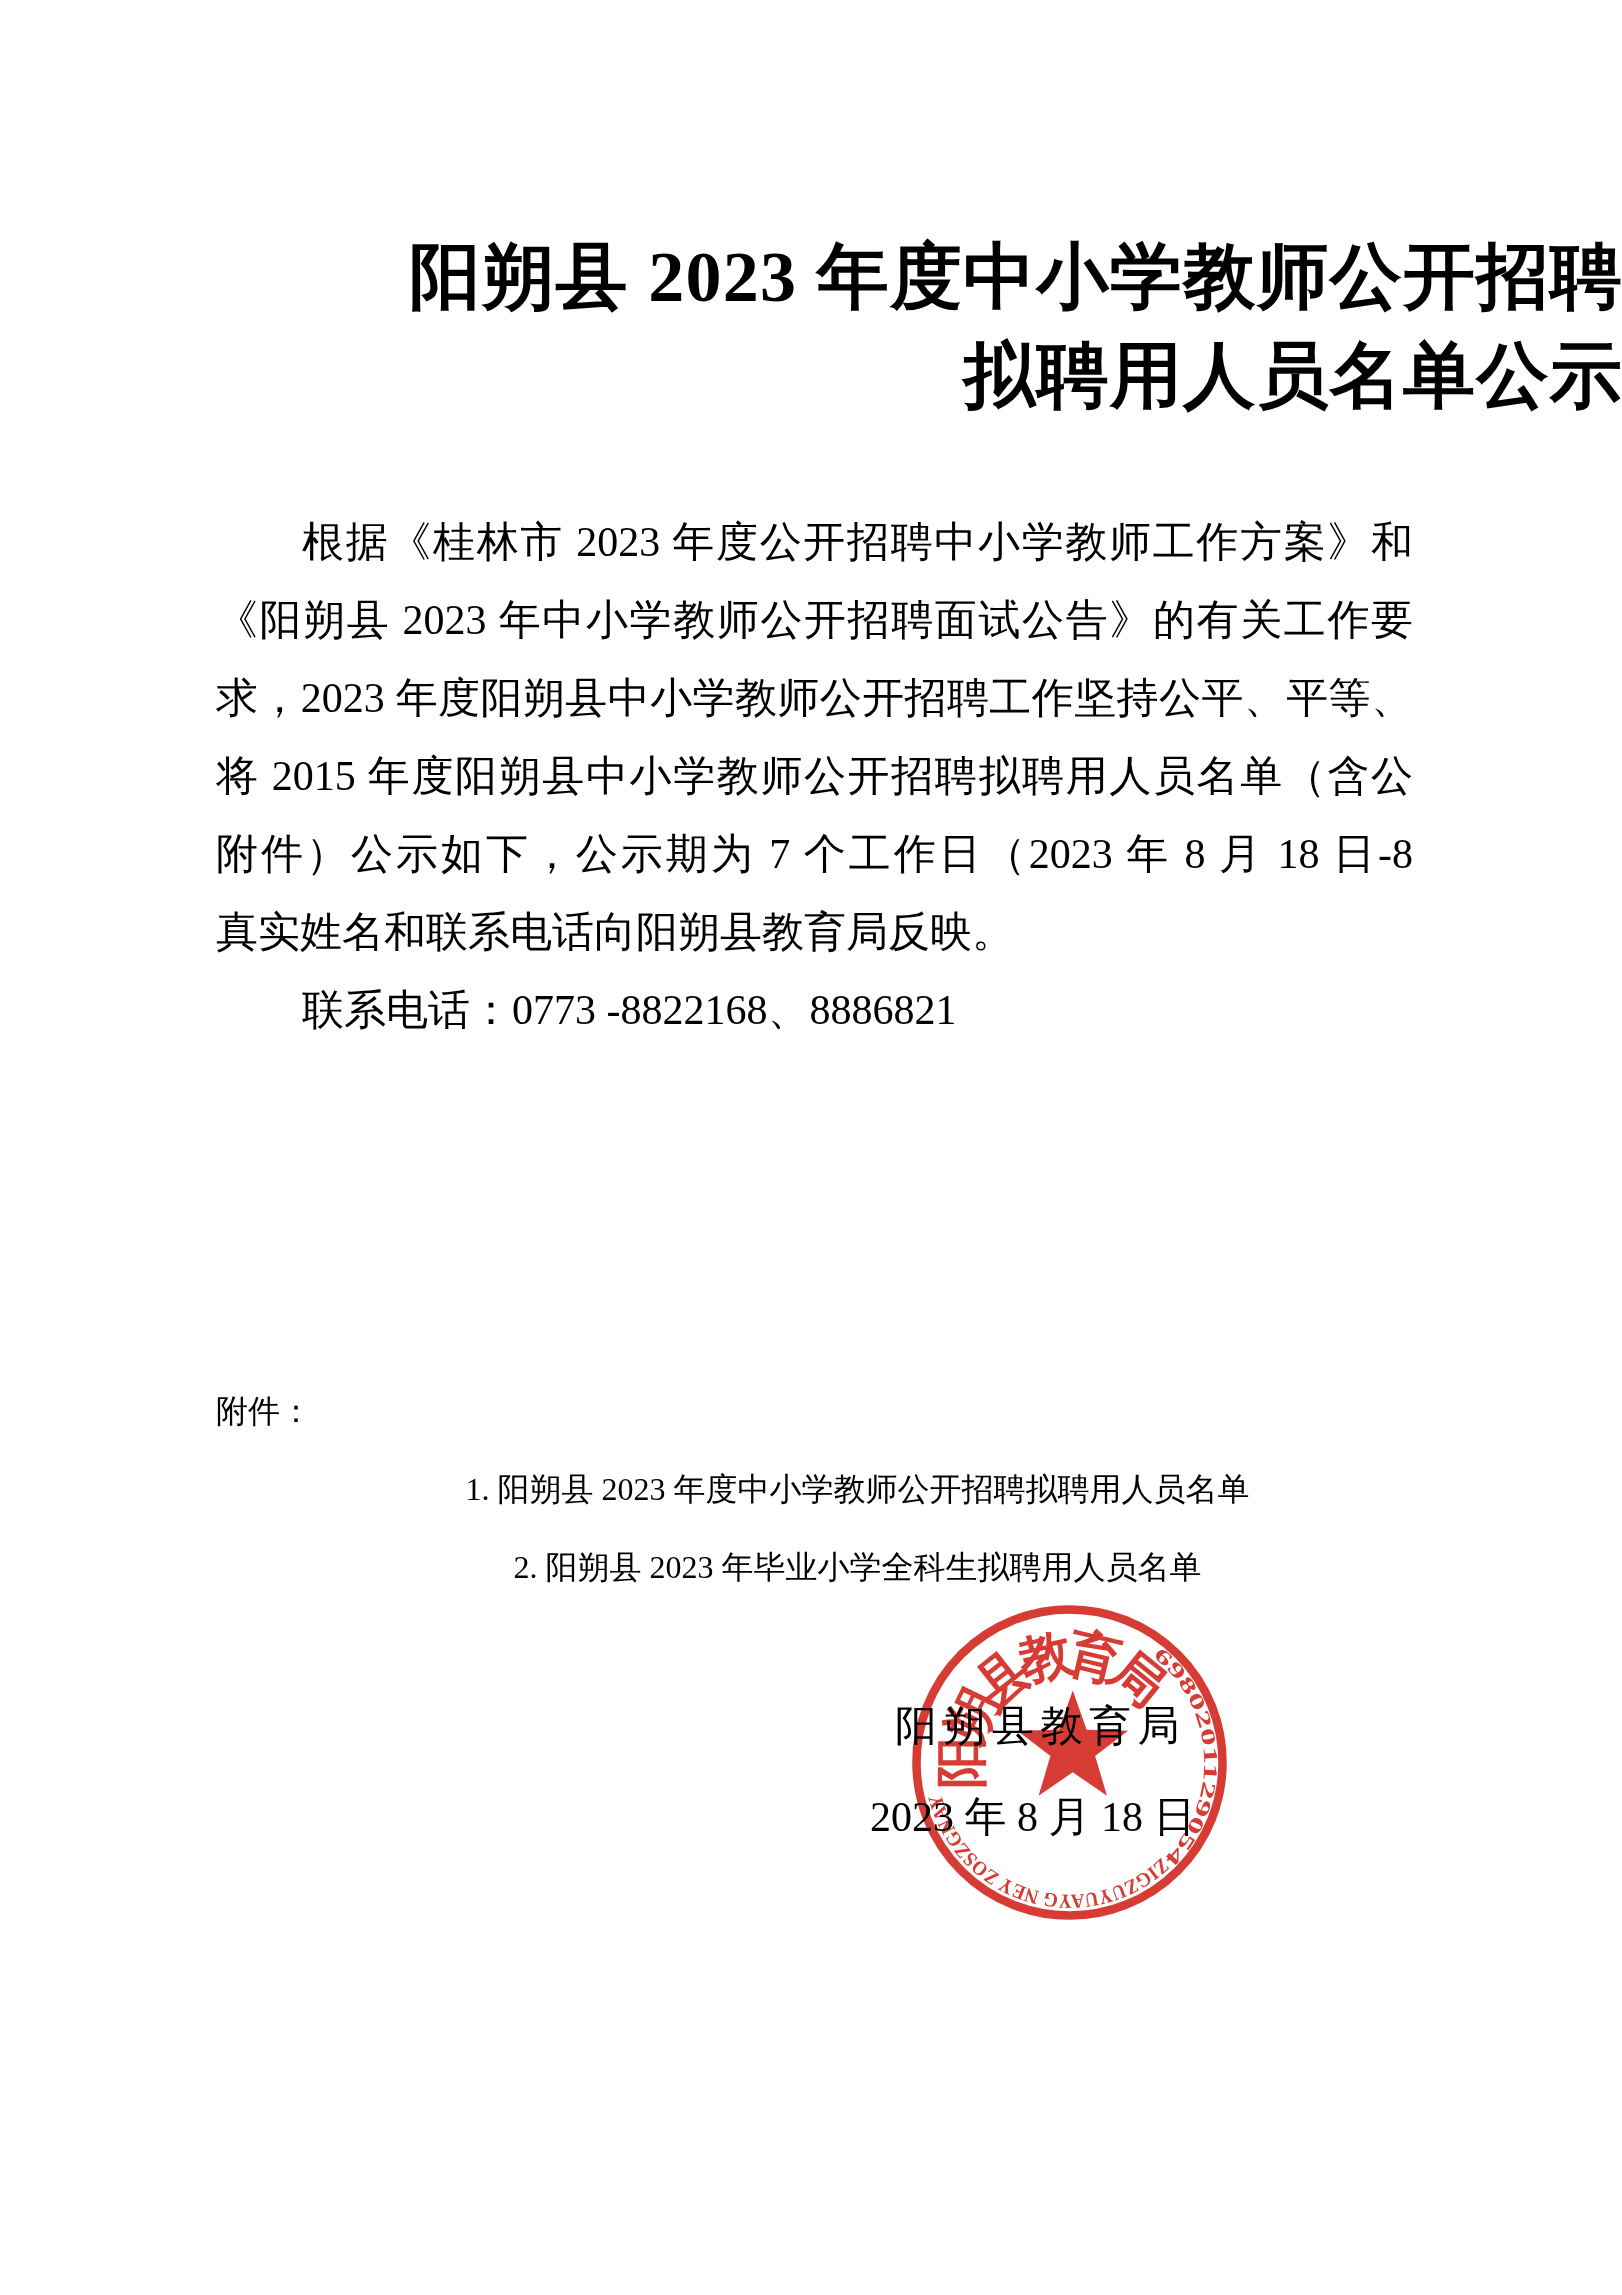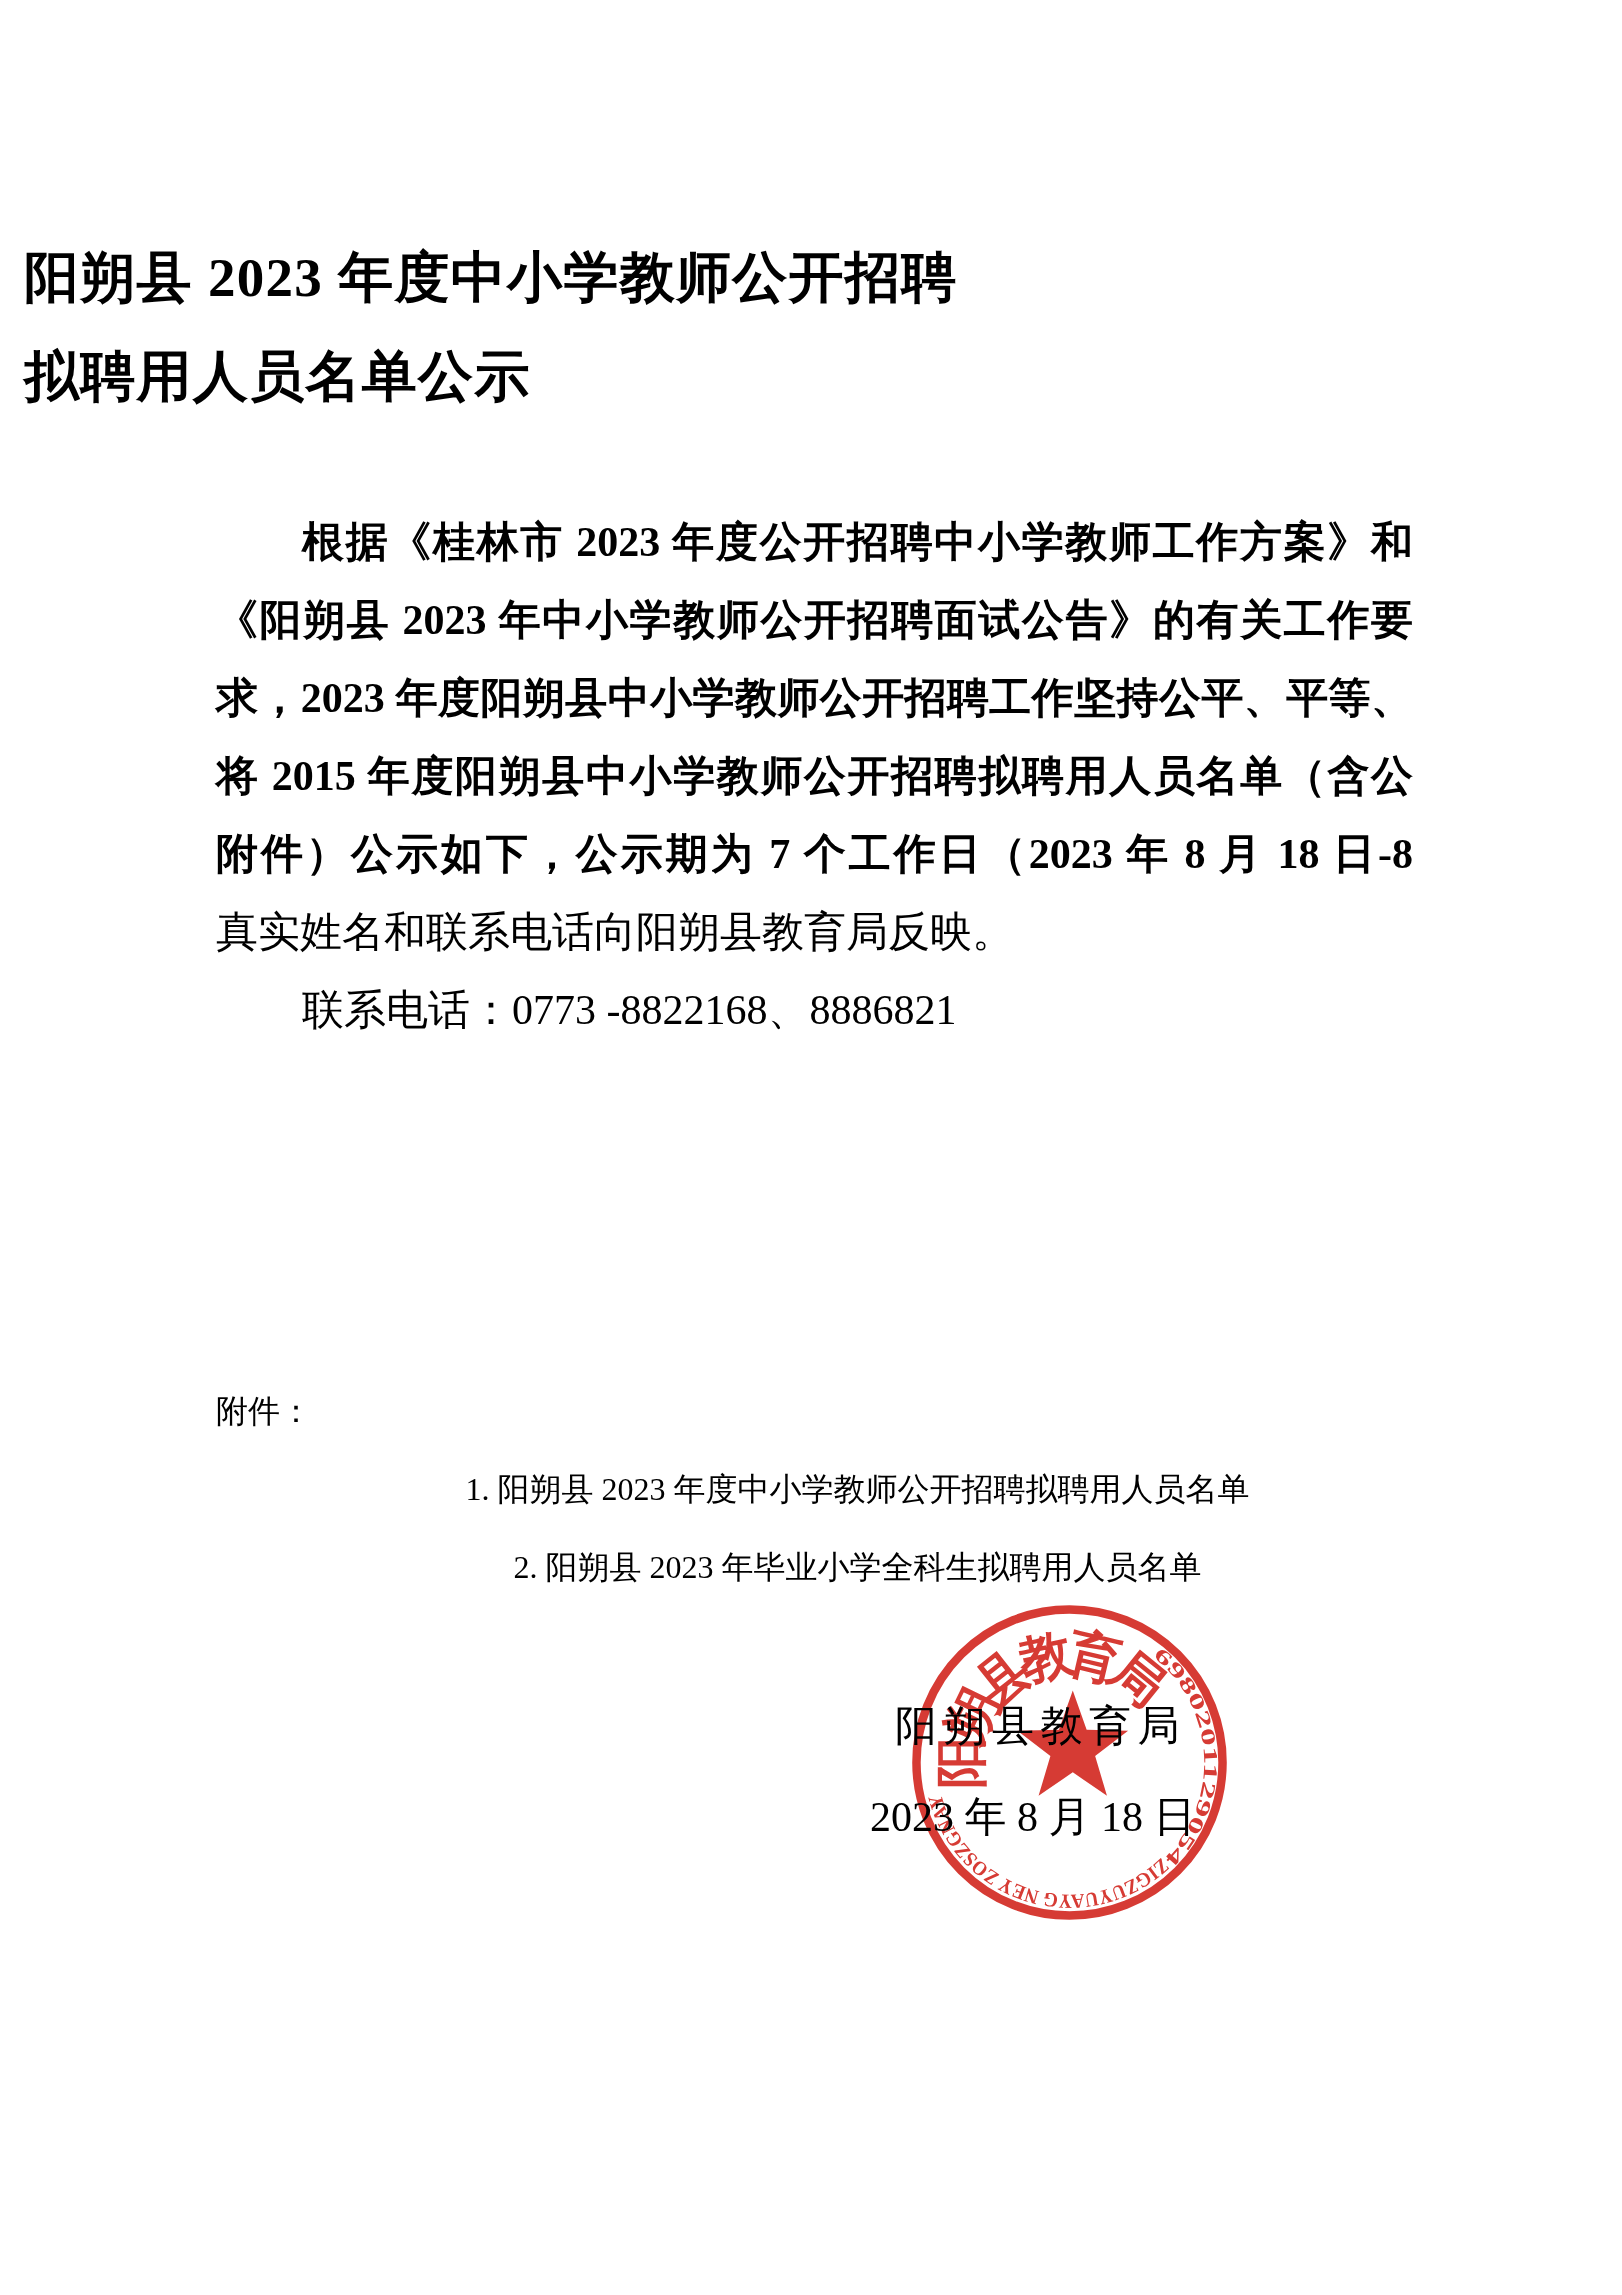--- a/index.html
+++ b/index.html
@@ -7,32 +7,32 @@
     position:relative;
     width:1623px;height:2295px;
     background:#ffffff;
     font-family:"Liberation Serif", serif;
     color:#000;
     overflow:hidden;
   }
   
   #title{
     position:absolute;top:228px;left:0;right:0;
-    text-align:left;
-    font-size:55px;line-height:99px;font-weight:700;
+    text-align:right;
+    font-size:72px;line-height:99px;font-weight:700;
     letter-spacing:1.3px;
     margin-left:24px;
   }
   
   #body-block{
     position:absolute;top:503px;left:216px;width:1197px;
     font-size:42px;line-height:78px;
   }
   .bline{white-space:nowrap;}
-  .bline.just{white-space:normal;text-align:justify;text-align-last:justify;font-weight:bold;}
+  .bline.just{white-space:normal;text-align:justify;text-align-last:justify;}
   .bline.indent{text-indent:86px;}
   
   #attach-block{
     position:absolute;top:1372px;left:216px;width:1197px;
     font-size:32px;line-height:78px;
   }
   .aitem{padding-left:86px;white-space:nowrap;text-align:center;}
   
   #sig-agency{
     position:absolute;top:1703px;left:895px;

